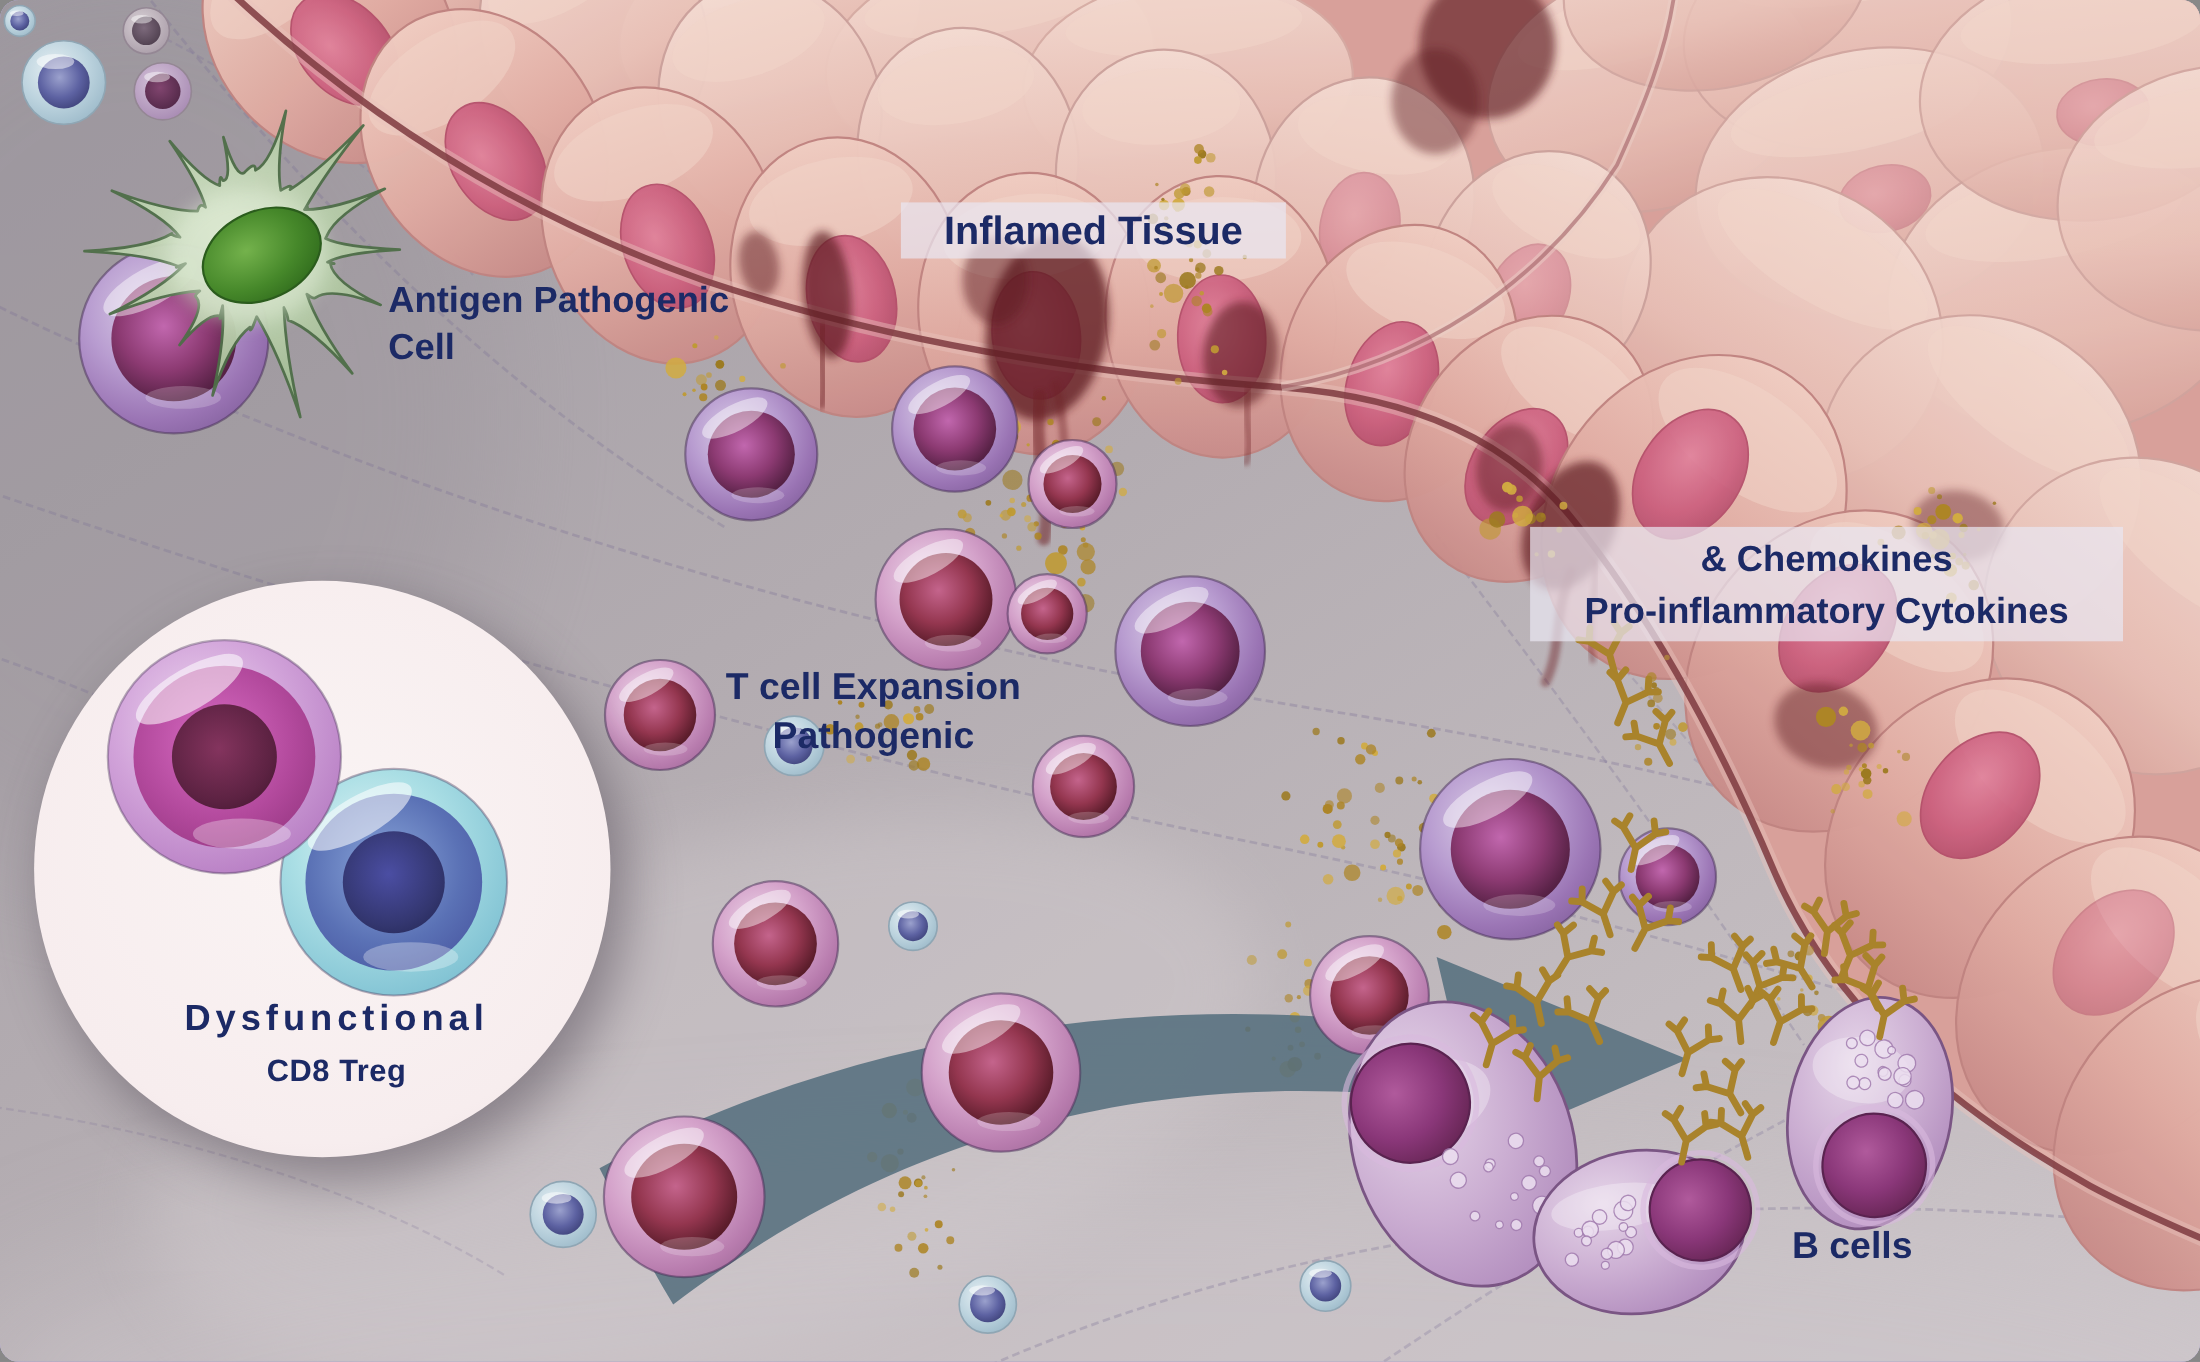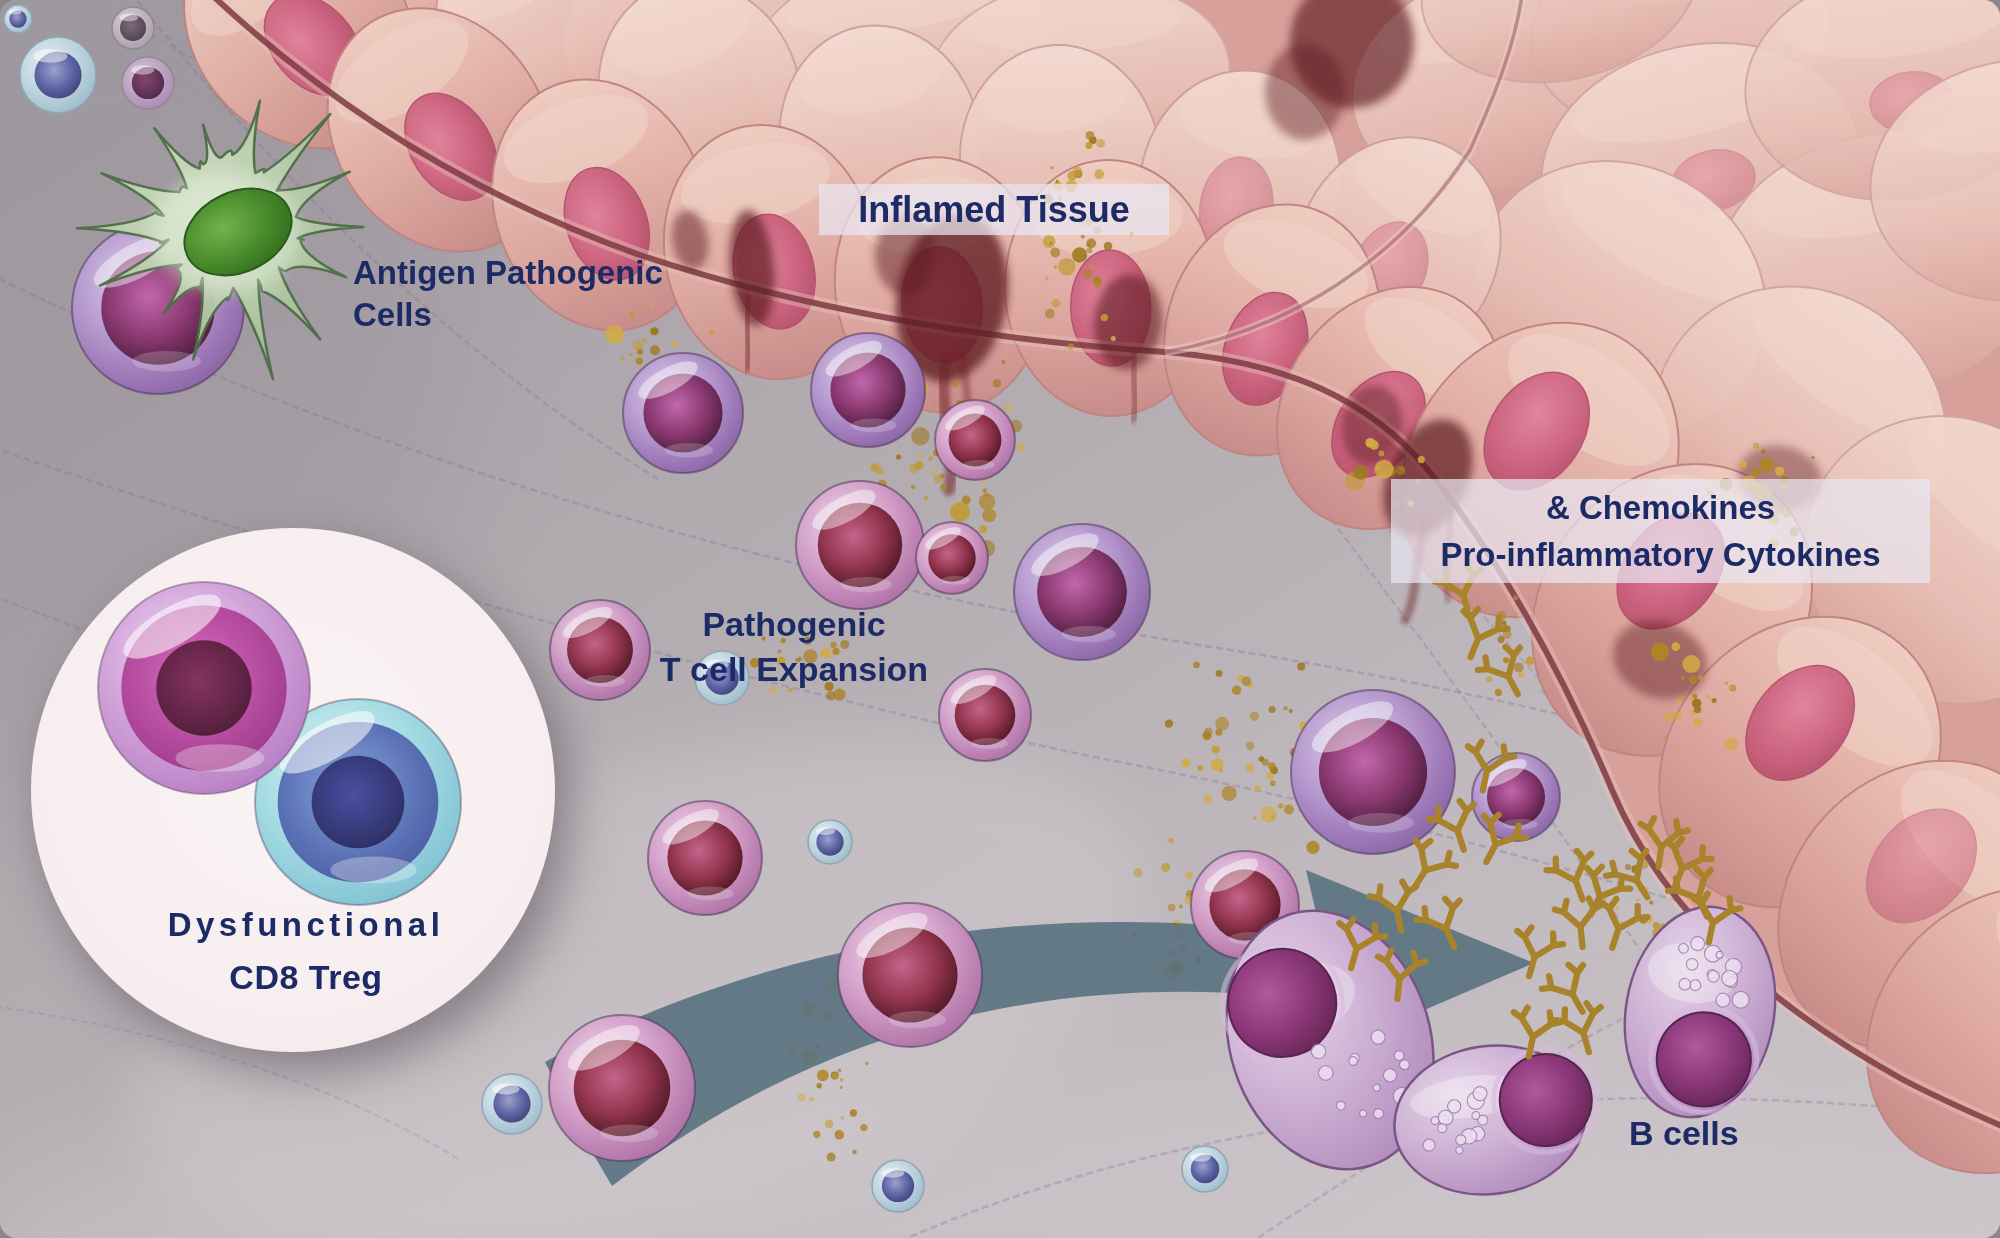--- a/index.html
+++ b/index.html
@@ -961,33 +961,33 @@
   <span>Inflamed Tissue</span>
 </div>
 
 <div class="lbl badge w700" id="badge-cytokines" style="left: 1391px; top: 479px; width: 539px; height: 104px; font-size: 33px; line-height: 47px; color: rgb(28, 42, 102); background: rgba(233, 230, 241, 0.72);">
   <span>&amp; Chemokines</span>
   <span>Pro-inflammatory Cytokines</span>
 </div>
 
 <div class="lbl w600" style="left: 353px; top: 252px; font-size: 33px; line-height: 42px; color: rgb(28, 42, 102);">
   <div>Antigen Pathogenic</div>
-  <div>Cells</div>
+  <div>Cell</div>
 </div>
 
 
 <div class="lbl w600" style="left: 594px; top: 602px; width: 400px; text-align: center; font-size: 34px; line-height: 45px; color: rgb(28, 42, 102);">
+  <div>T cell Expansion</div>
   <div>Pathogenic</div>
-  <div>T cell Expansion</div>
 </div>
 
 <div class="lbl w600" style="left: 106px; top: 904px; width: 400px; text-align: center; font-size: 33px; letter-spacing: 4.5px; color: rgb(28, 42, 102);">
   <span>Dysfunctional</span>
 </div>
-<div class="lbl w600" style="left: 106px; top: 956px; width: 400px; text-align: center; font-size: 34px; letter-spacing: 0.5px; color: rgb(28, 42, 102);">
+<div class="lbl w600" style="left: 106px; top: 956px; width: 400px; text-align: center; font-size: 28px; letter-spacing: 0.5px; color: rgb(28, 42, 102);">
   <span>CD8 Treg</span>
 </div>
 
 <div class="lbl w600" style="left: 1629px; top: 1112px; font-size: 34px; color: rgb(28, 42, 102);">
   <span>B cells</span>
 </div>
 
 </div>
 
 </body></html>

